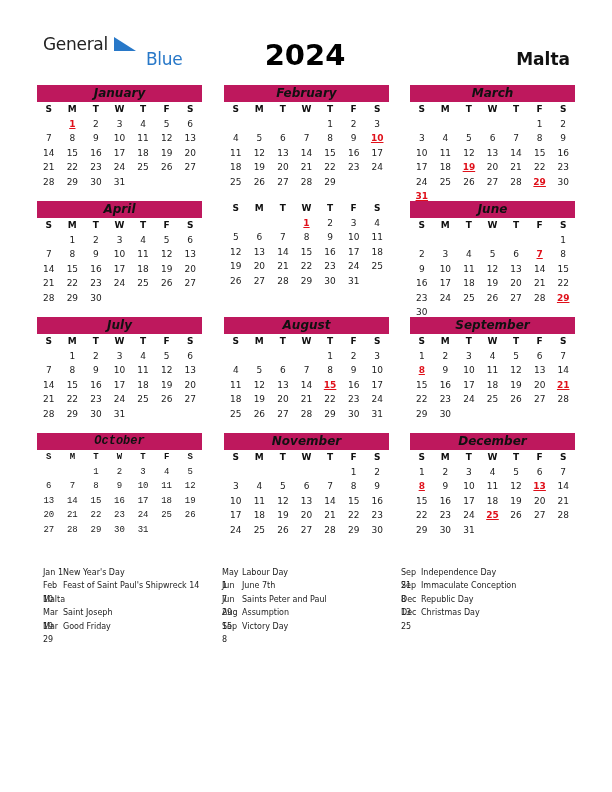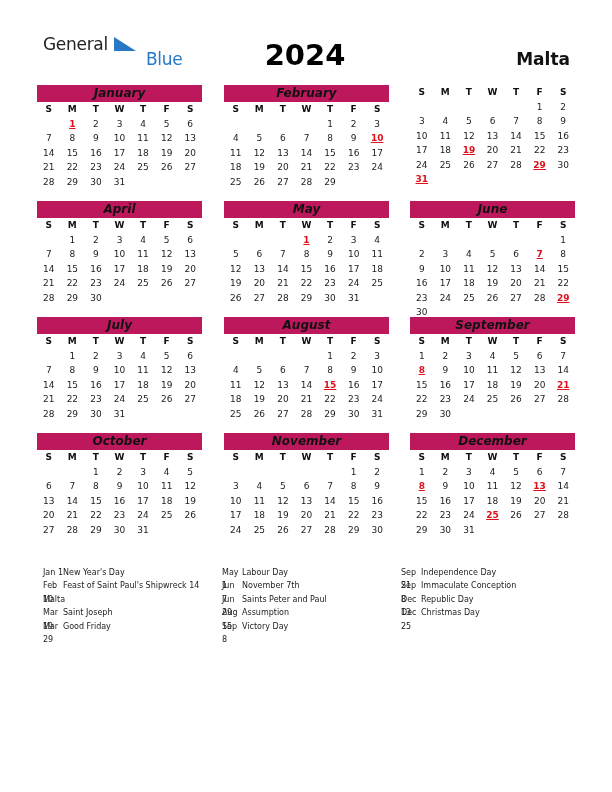--- a/index.html
+++ b/index.html
@@ -124,20 +124,21 @@
         <div class="d">23</div>
         <div class="d">24</div>
         <div class="d">25</div>
         <div class="d">26</div>
         <div class="d">27</div>
         <div class="d">28</div>
         <div class="d">29</div>
       </div>
     </div>
     <div class="month" style="left: 410px; top: 85px;">
+      <div class="title">March</div>
       <div class="grid">
         <div class="dow">S</div>
         <div class="dow">M</div>
         <div class="dow">T</div>
         <div class="dow">W</div>
         <div class="dow">T</div>
         <div class="dow">F</div>
         <div class="dow">S</div>
         <div class="d"></div>
         <div class="d"></div>
@@ -214,21 +215,20 @@
         <div class="d">24</div>
         <div class="d">25</div>
         <div class="d">26</div>
         <div class="d">27</div>
         <div class="d">28</div>
         <div class="d">29</div>
         <div class="d">30</div>
       </div>
     </div>
     <div class="month" style="left: 224px; top: 201px;">
-      <div class="title">May</div>
       <div class="grid">
         <div class="dow">S</div>
         <div class="dow">M</div>
         <div class="dow">T</div>
         <div class="dow">W</div>
         <div class="dow">T</div>
         <div class="dow">F</div>
         <div class="dow">S</div>
         <div class="d"></div>
         <div class="d"></div>
@@ -440,21 +440,21 @@
         <div class="d">23</div>
         <div class="d">24</div>
         <div class="d">25</div>
         <div class="d">26</div>
         <div class="d">27</div>
         <div class="d">28</div>
         <div class="d">29</div>
         <div class="d">30</div>
       </div>
     </div>
-    <div class="month" style="left: 37px; top: 433px;">
+    <div class="month" style="left: 37px; top: 433px; font-family: Liberation Mono, monospace;">
       <div class="title">October</div>
       <div class="grid">
         <div class="dow">S</div>
         <div class="dow">M</div>
         <div class="dow">T</div>
         <div class="dow">W</div>
         <div class="dow">T</div>
         <div class="dow">F</div>
         <div class="dow">S</div>
         <div class="d"></div>
@@ -606,21 +606,21 @@
         <span class="hn">Good Friday</span>
       </div>
     </div>
     <div class="holcol" style="left: 222px;">
       <div class="holrow">
         <span class="hd">May 1</span>
         <span class="hn">Labour Day</span>
       </div>
       <div class="holrow">
         <span class="hd">Jun 7</span>
-        <span class="hn">November 7th</span>
+        <span class="hn">June 7th</span>
       </div>
       <div class="holrow">
         <span class="hd">Jun 29</span>
         <span class="hn">Saints Peter and Paul</span>
       </div>
       <div class="holrow">
         <span class="hd">Aug 15</span>
         <span class="hn">Assumption</span>
       </div>
       <div class="holrow">

